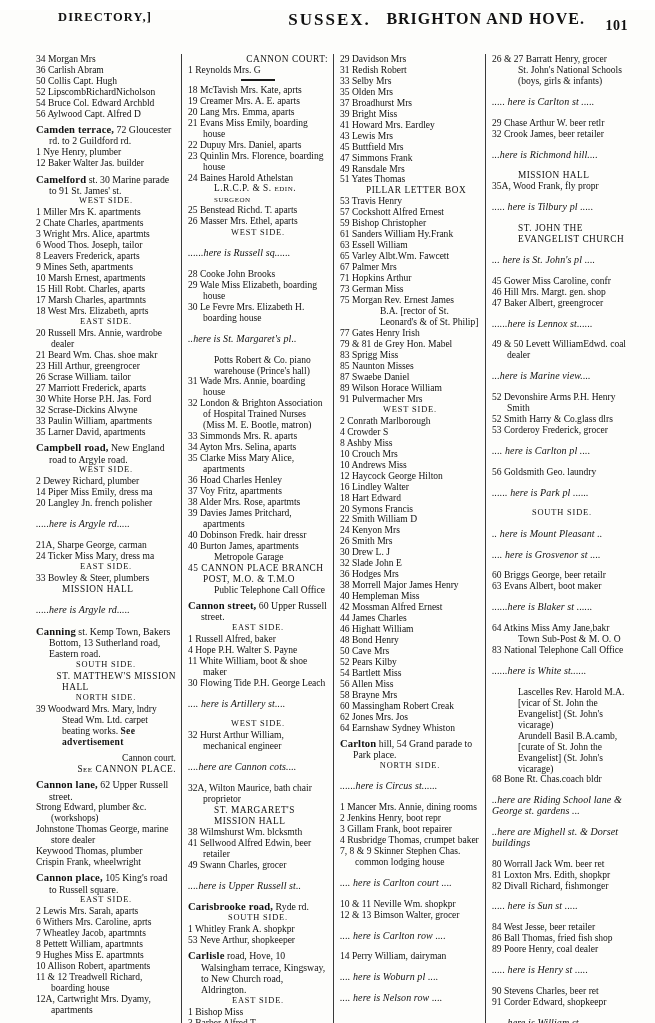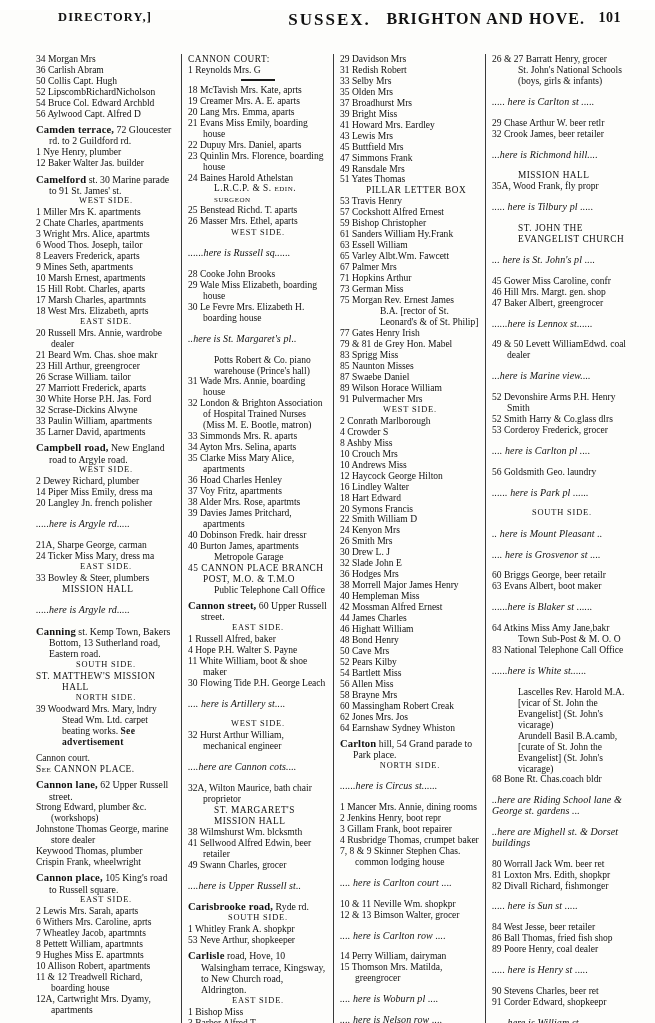--- a/index.html
+++ b/index.html
@@ -51,23 +51,24 @@
     font-size: 17px;
     letter-spacing: 2px;
   }
   #hd-right {
     right: 44px;
     font-size: 16px;
     font-variant: small-caps;
     letter-spacing: 1px;
   }
   #hd-page {
-    right: 8px;
+    right: 1px;
     font-size: 14px;
     letter-spacing: 0.5px;
+    margin-top: 8px;
   }
 
   
   #columns {
     position: absolute;
     top: 44px;
     left: 30px;
     right: 18px;
     bottom: 6px;
     display: flex;
@@ -126,21 +127,21 @@
     text-indent: 0;
     padding-left: 0;
     letter-spacing: 0.1px;
   }
   
   .sc {
     font-variant: small-caps;
     font-size: 9.3px;
     letter-spacing: 0.5px;
   }
-  .center { text-align: left; }
+  .center { text-align: right; }
   .adv { font-weight: bold; letter-spacing: 0.3px; }
   .rule {
     width: 34px;
     height: 2px;
     background: #1a1a1a;
     margin: 3px auto 4px auto;
   }
   .gap { height: 5px; }
   .ind1 { text-indent: 0; padding-left: 26px; }
   .ind2 { text-indent: 0; padding-left: 40px; }
@@ -359,21 +360,20 @@
         <p class="e"><span>1 Mancer Mrs. Annie, dining rooms</span></p>
         <p class="e"><span>2 Jenkins Henry, boot repr</span></p>
         <p class="e"><span>3 Gillam Frank, boot repairer</span></p>
         <p class="e"><span>4 Rusbridge Thomas, crumpet baker</span></p>
         <p class="e"><span>7, 8 &amp; 9 Skinner Stephen Chas. common lodging house</span></p>
         <p class="here"><span>.... here is Carlton court ....</span></p>
         <p class="e"><span>10 &amp; 11 Neville Wm. shopkpr</span></p>
         <p class="e"><span>12 &amp; 13 Bimson Walter, grocer</span></p>
         <p class="here"><span>.... here is Carlton row ....</span></p>
         <p class="e"><span>14 Perry William, dairyman</span></p>
-        <p class="e"><span>15 Thomson Mrs. Matilda, greengrocer</span></p>
         <p class="here"><span>.... here is Woburn pl ....</span></p>
         <p class="here"><span>.... here is Nelson row ....</span></p>
       </div>
     <div class="col" id="col4">
         <p class="e"><span>26 &amp; 27 Barratt Henry, grocer</span></p>
         <p class="e ind1"><span>St. John's National Schools (boys, girls &amp; infants)</span></p>
         <p class="here"><span>..... here is Carlton st .....</span></p>
         <p class="e"><span>29 Chase Arthur W. beer retlr</span></p>
         <p class="e"><span>32 Crook James, beer retailer</span></p>
         <p class="here"><span>...here is Richmond hill....</span></p>

